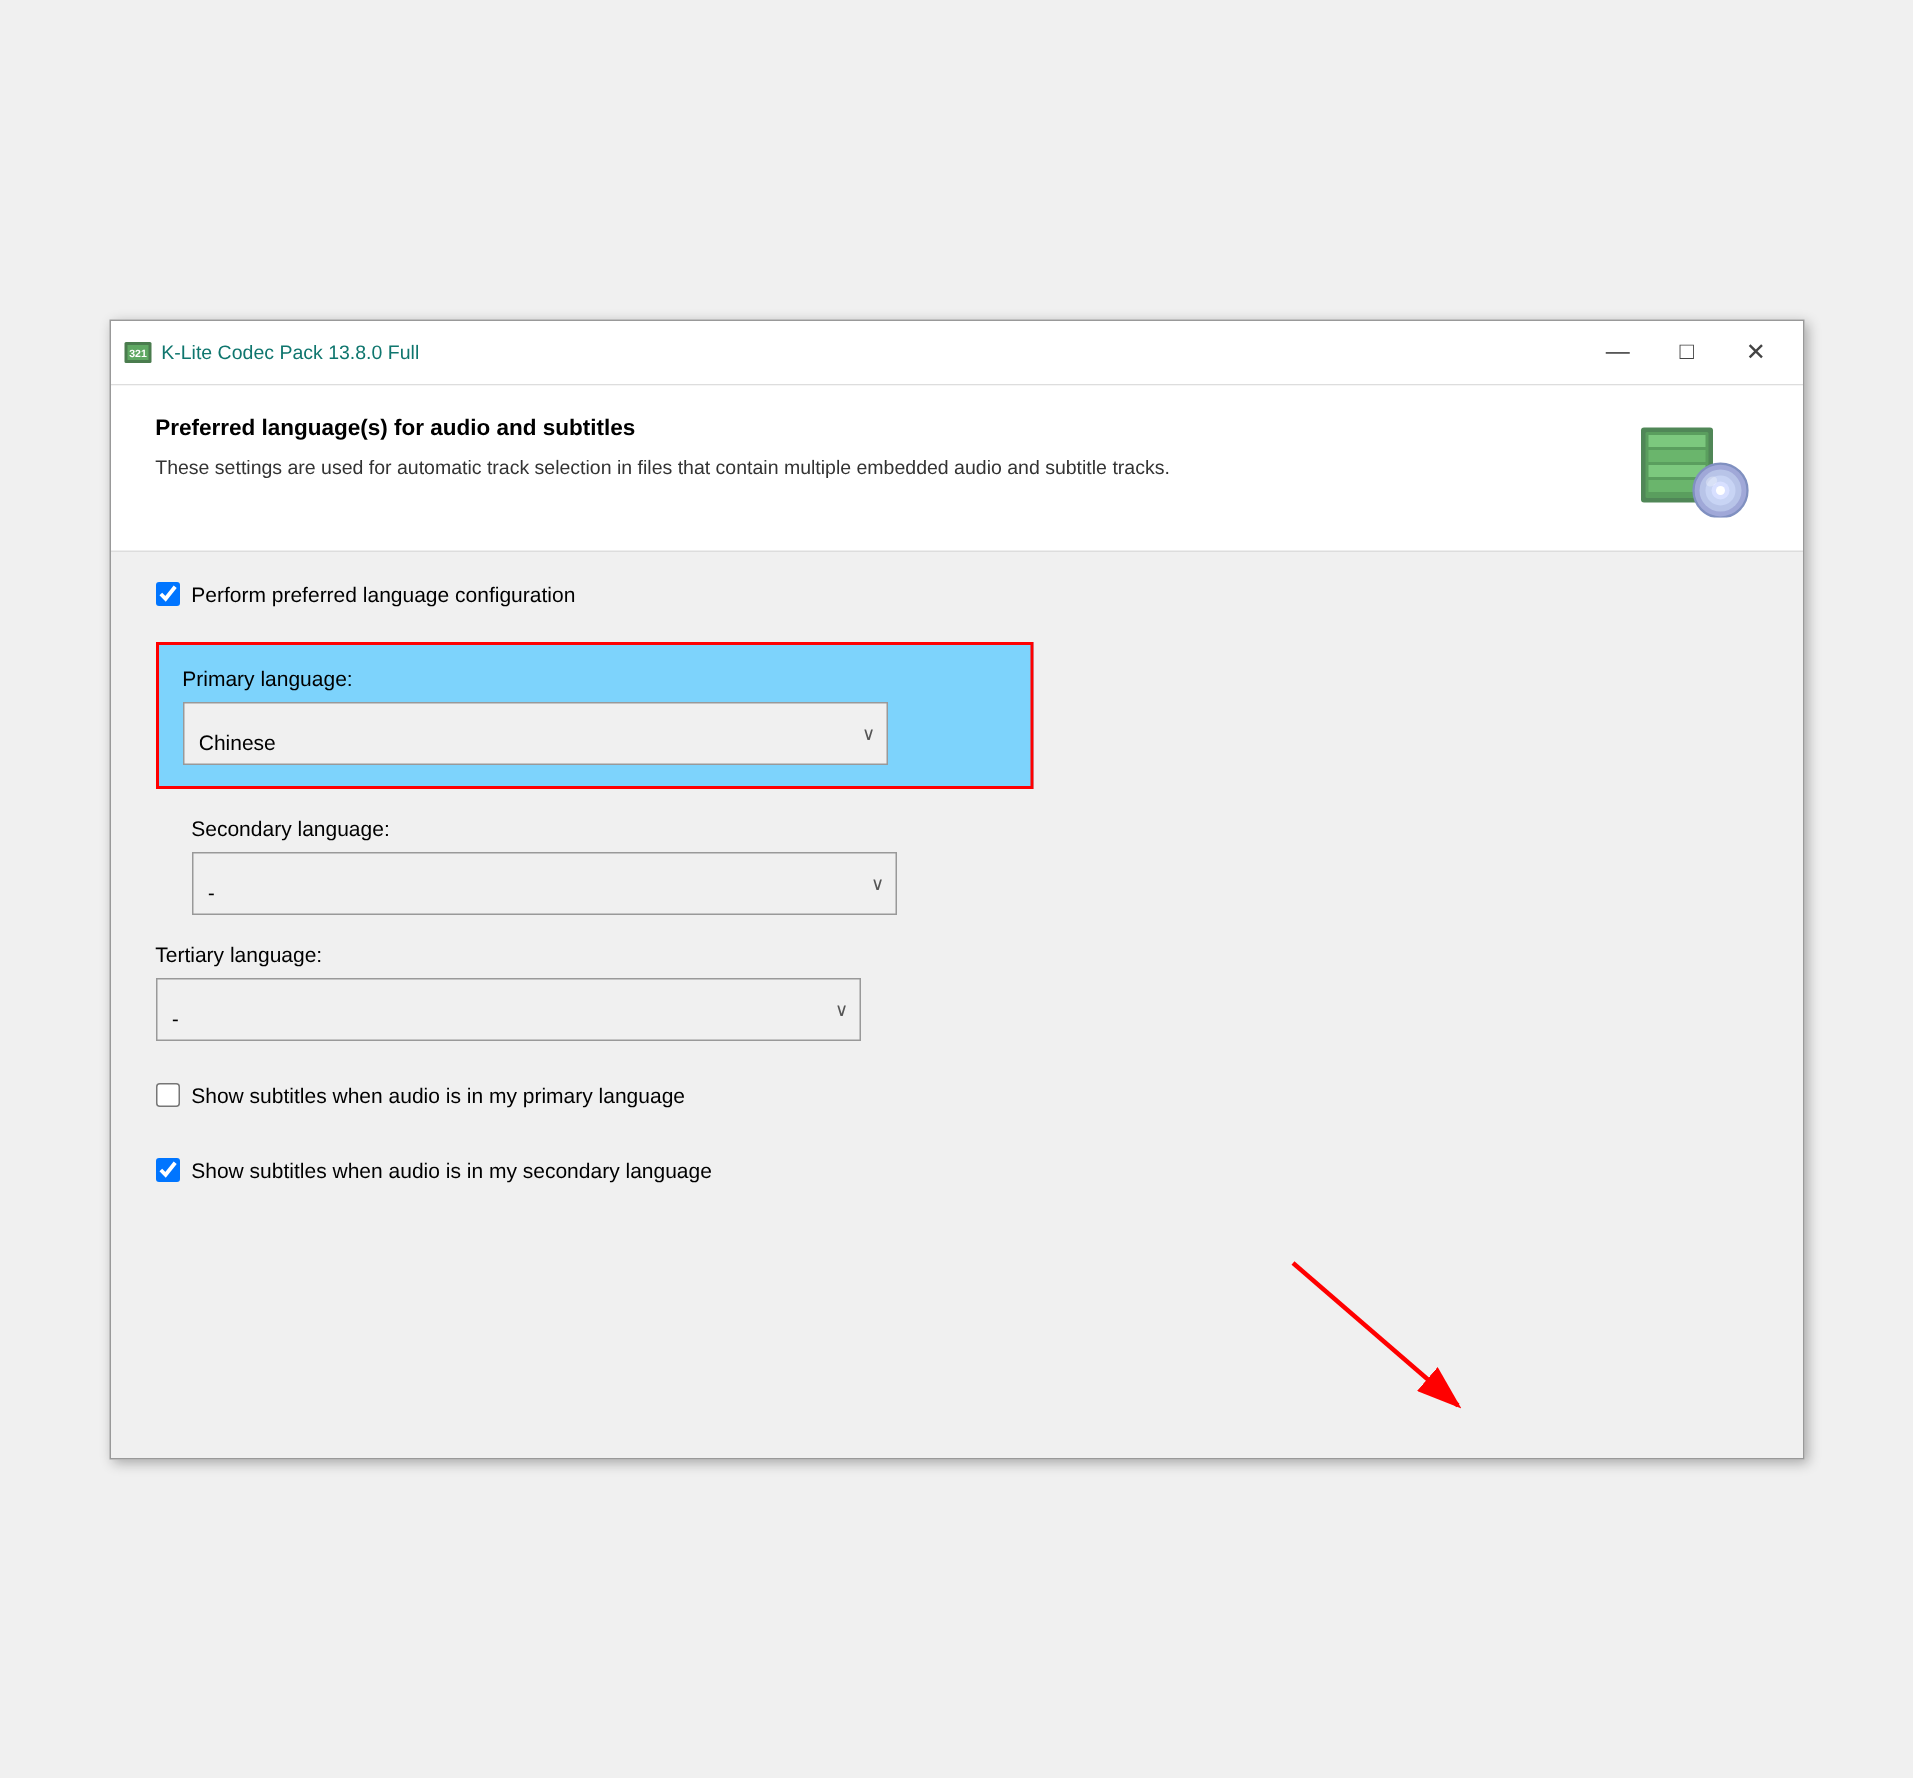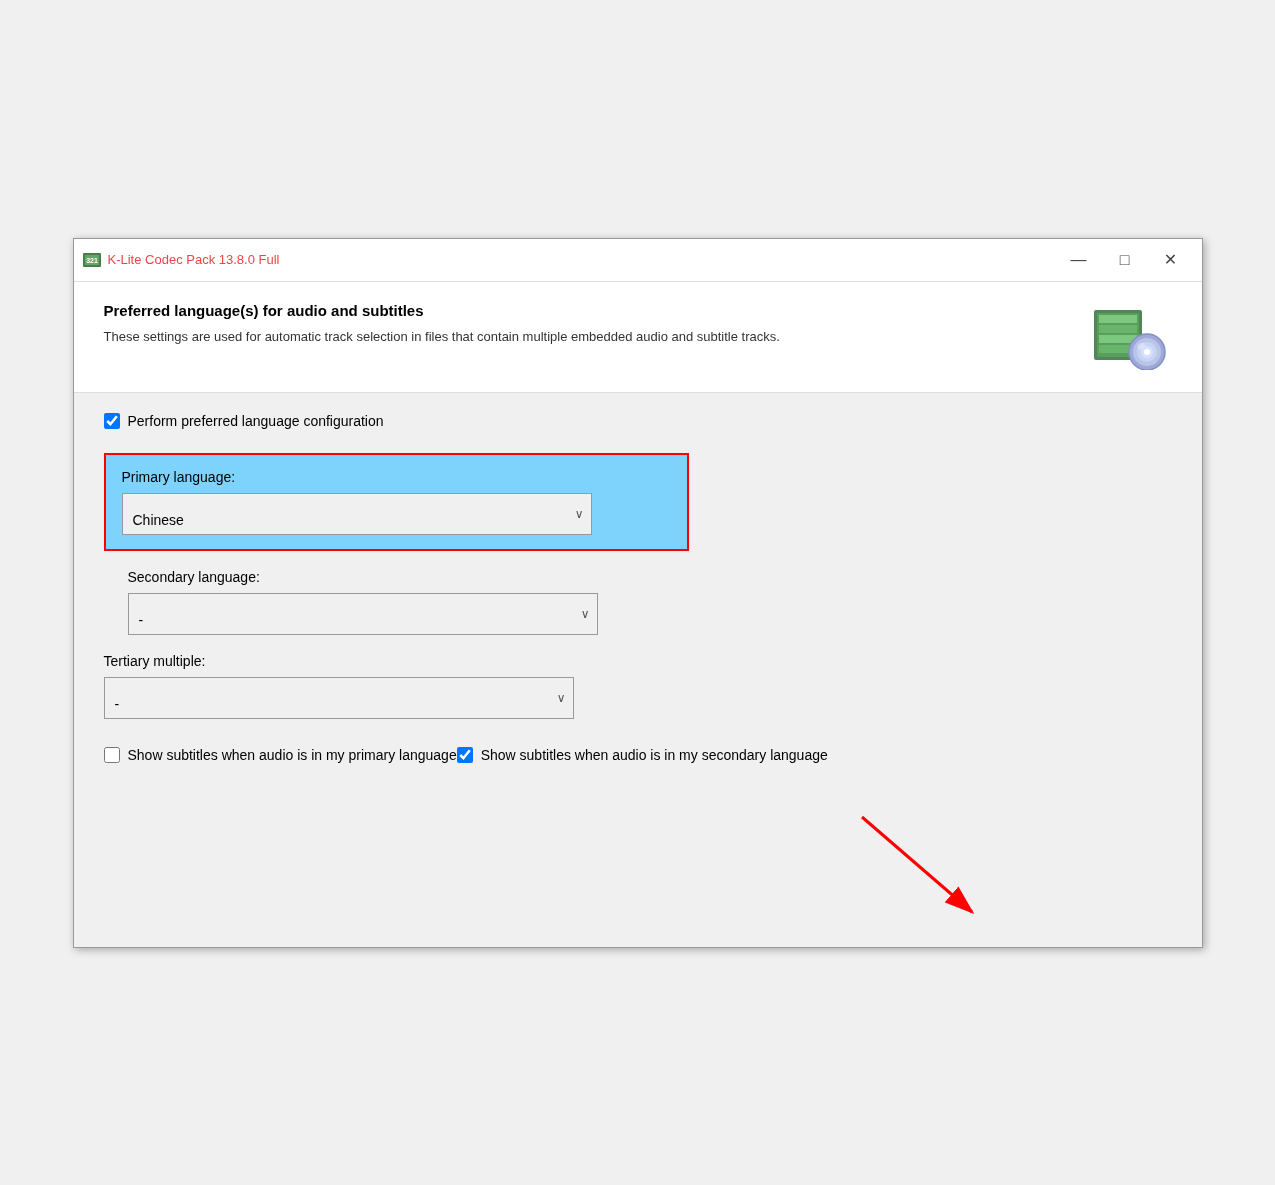--- a/index.html
+++ b/index.html
@@ -40,21 +40,21 @@
       display: flex;
       align-items: center;
       justify-content: center;
       font-size: 14px;
     }
 
     .title-bar-text {
       flex: 1;
       font-size: 13px;
       font-weight: normal;
-      color: #ef4444;
+      color: #0f766e;
     }
 
     .title-bar-buttons {
       display: flex;
       gap: 0;
     }
 
     .title-bar-btn {
       width: 46px;
       height: 30px;
@@ -182,21 +182,22 @@
       margin-bottom: 18px;
       margin-left: 24px;
     }
 
     .tertiary-section {
       margin-bottom: 28px;
     }
 
     .subtitle-checkboxes {
       display: flex;
-      flex-direction: row;
+      flex-direction: column;
+      gap: 10px;
       margin-bottom: 20px;
     }
 
     .arrow-area {
       position: relative;
       height: 120px;
       display: flex;
       align-items: flex-end;
       justify-content: flex-end;
       padding-right: 180px;
@@ -318,21 +319,21 @@
           <option value="german">German</option>
           <option value="japanese">Japanese</option>
           <option value="korean">Korean</option>
           <option value="spanish">Spanish</option>
         </select>
         <span class="dropdown-arrow">∨</span>
       </div>
     </div>
 
     <div class="tertiary-section">
-      <span class="field-label">Tertiary multiple:</span>
+      <span class="field-label">Tertiary language:</span>
       <div class="dropdown-wrapper">
         <select>
           <option value="-" selected="">-</option>
           <option value="chinese">Chinese</option>
           <option value="english">English</option>
           <option value="french">French</option>
           <option value="german">German</option>
           <option value="japanese">Japanese</option>
           <option value="korean">Korean</option>
           <option value="spanish">Spanish</option>

